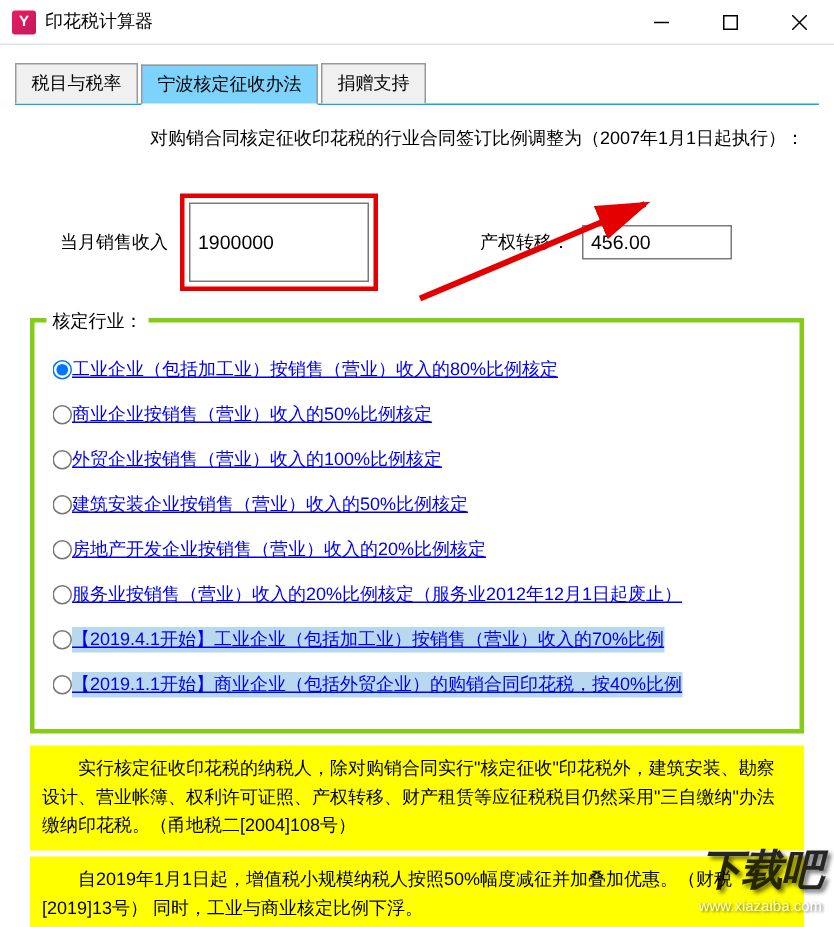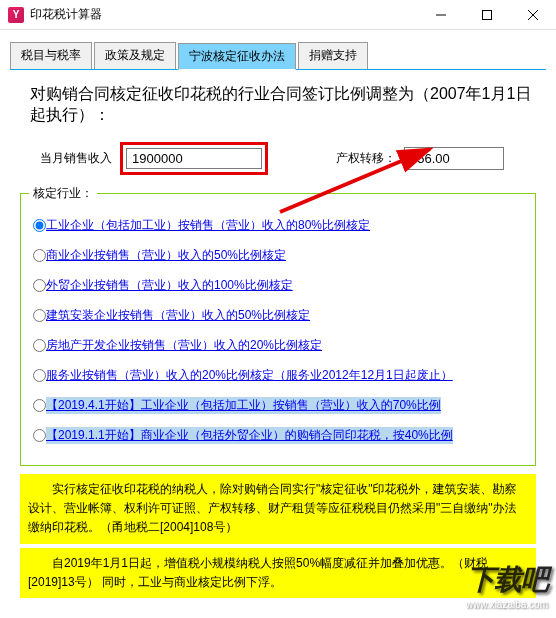--- a/index.html
+++ b/index.html
@@ -13,30 +13,30 @@
     .win-btn { width: 46px; height: 30px; display: flex; align-items: center; justify-content: center; cursor: pointer; }
     
     .content { padding: 12px 10px 0 10px; }
     
     .tabs { display: flex; border-bottom: 1px solid #0ea5e9; position: relative; }
     .tab { padding: 4px 10px; border: 1px solid #999; border-bottom: none; background: #f0f0f0; cursor: pointer; margin-right: 2px; font-size: 12px; }
     .tab.active { background: #7dd3fc; position: relative; top: 1px; border-bottom: 1px solid #fff; }
     
     .tab-content { padding: 14px 10px 10px 10px; }
     
-    .intro-text { font-size: 16px; margin-bottom: 16px; padding-left: 10px; }
+    .intro-text { font-size: 12px; margin-bottom: 28px; padding-left: 10px; text-align: right; }
     
     .input-row { display: flex; align-items: center; gap: 8px; margin-bottom: 18px; padding-left: 20px; position: relative; }
     .input-label { font-size: 12px; }
     .red-box { border: 3px solid #e40000; padding: 3px; display: inline-block; }
-    .text-input { border: 1px solid #7a7a7a; padding: 2px 5px; font-size: 13px; width: 136px; background: #fff; }
+    .text-input { border: 1px solid #7a7a7a; padding: 18px 5px; font-size: 13px; width: 120px; background: #fff; }
     .tax-label { margin-left: 60px; font-size: 12px; }
     .tax-value { border: 1px solid #7a7a7a; padding: 3px 5px; font-size: 13px; width: 100px; background: #fff; display: inline-block; }
     
-    .fieldset { border: 1px solid #84cc16; padding: 10px 12px 8px 12px; margin-top: 4px; position: relative; }
+    .fieldset { border: 3px solid #84cc16; padding: 10px 12px 8px 12px; margin-top: 4px; position: relative; }
     .fieldset-legend { position: absolute; top: -9px; left: 8px; background: #fff; padding: 0 4px; font-size: 12px; }
     
     .radio-row { display: flex; align-items: center; gap: 0; margin: 13px 0; }
     .radio { width: 13px; height: 13px; }
     .radio-label { font-size: 12px; color: #0000ee; text-decoration: underline; cursor: pointer; }
     .radio-label.hl { background: #b8d8f0; }
     
     .note { background: #ffff00; padding: 6px 8px; font-size: 12px; line-height: 1.6; margin-top: 8px; }
     .note + .note { margin-top: 4px; }
     
@@ -70,21 +70,20 @@
           <line x1="0" y1="0" x2="10" y2="10" stroke="#000" stroke-width="1"></line>
           <line x1="10" y1="0" x2="0" y2="10" stroke="#000" stroke-width="1"></line>
         </svg>
     </div>
   </div>
 </div>
 
 <div class="content">
   <div class="tabs" id="tabbar">
       <div class="tab">税目与税率</div>
-      <div class="tab">政策及规定</div>
       <div class="tab active">宁波核定征收办法</div>
       <div class="tab">捐赠支持</div>
     </div>
 
   <div class="tab-content">
     <div class="intro-text">对购销合同核定征收印花税的行业合同签订比例调整为（2007年1月1日起执行）：</div>
 
     <div class="input-row">
       <span class="input-label">当月销售收入</span>
       <span class="red-box">

